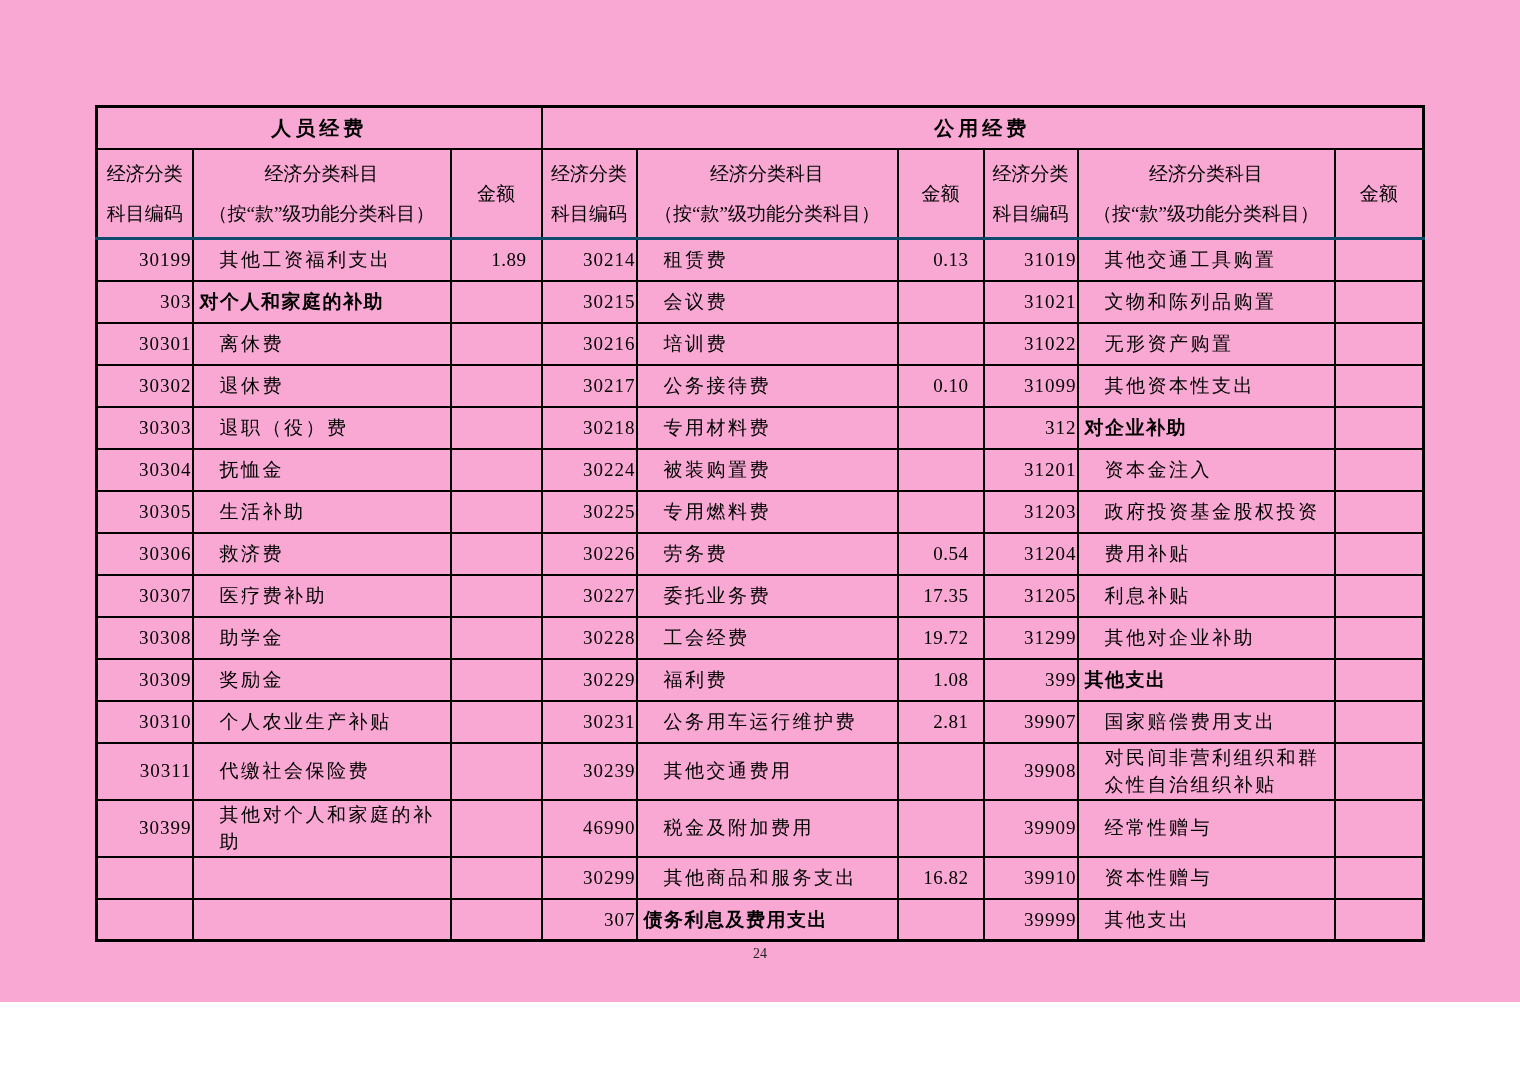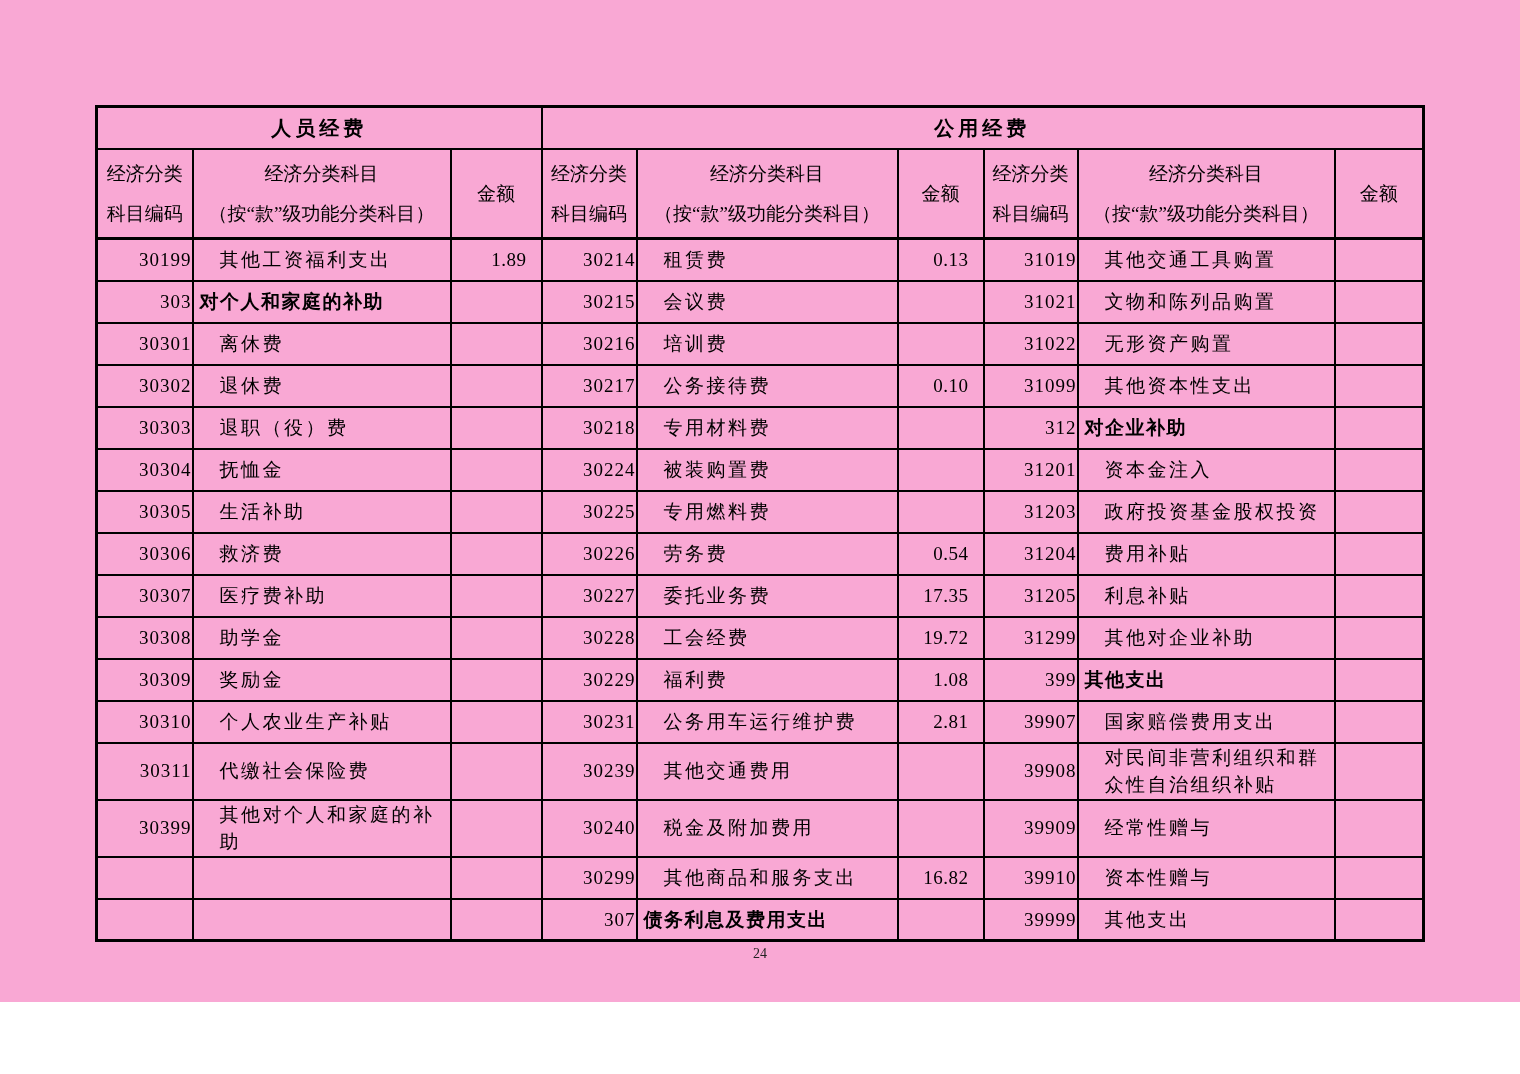--- a/index.html
+++ b/index.html
@@ -16,21 +16,21 @@
   }
   th,td{border:2px solid #000;padding:0;overflow:hidden;vertical-align:middle;}
 
   tr.group-row th{
     height:40px;font-size:20px;font-weight:bold;letter-spacing:4px;
     text-align:center;
   }
   tr.header-row th{
     height:87px;font-size:19px;font-weight:normal;letter-spacing:0;
     text-align:center;white-space:pre-line;line-height:2.1;
-    border-bottom:3px solid #000000;
+    border-bottom:3px solid #0c4a6e;
   }
 
   tbody tr{height:42px;}
   tbody tr.tall{height:56px;}
   tbody td{font-size:19px;line-height:1.45;}
   td.code{padding-left:12px;letter-spacing:1px;text-align:right;}
   td.subject{padding-left:26px;padding-right:2px;letter-spacing:2.5px;text-align:left;}
   td.amount{padding-right:14px;letter-spacing:0.5px;text-align:right;}
   .bold{font-weight:normal;}
   td.subject.cat{padding-left:6px;font-weight:bold;letter-spacing:1.5px;}
@@ -221,21 +221,21 @@
           <td class="subject">其他交通费用</td>
           <td class="amount"></td>
           <td class="code">39908</td>
           <td class="subject">对民间非营利组织和群众性自治组织补贴</td>
           <td class="amount"></td>
         </tr>
         <tr>
           <td class="code">30399</td>
           <td class="subject">其他对个人和家庭的补助</td>
           <td class="amount"></td>
-          <td class="code">30240</td>
+          <td class="code">46990</td>
           <td class="subject">税金及附加费用</td>
           <td class="amount"></td>
           <td class="code">39909</td>
           <td class="subject">经常性赠与</td>
           <td class="amount"></td>
         </tr>
         <tr>
           <td class="code"></td>
           <td class="subject"></td>
           <td class="amount"></td>

